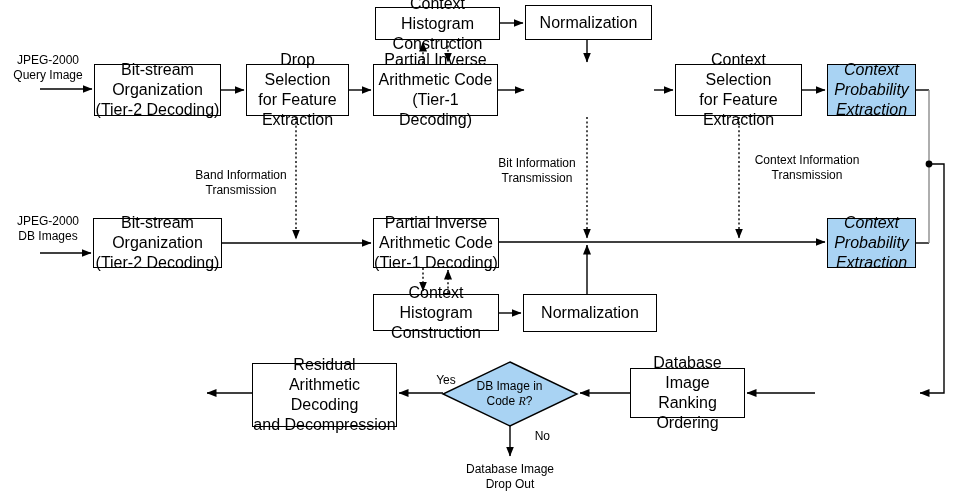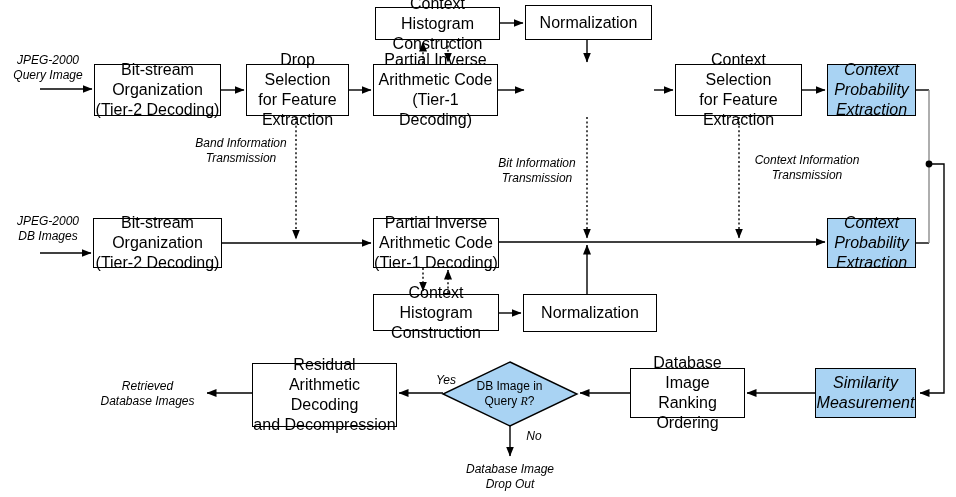--- a/index.html
+++ b/index.html
@@ -15,21 +15,21 @@
   .node{
     position:absolute; box-sizing:border-box;
     border:1.4px solid var(--node-border); background:var(--node-fill);
     display:flex; align-items:center; justify-content:center;
     text-align:center; white-space:pre-line;
     font-size:16px; line-height:1.25; z-index:1;
   }
   .node.hl{ background:var(--highlight-fill);font-style:italic; }
   .lbl{
     position:absolute; text-align:center; white-space:pre-line;
-    font-size:12px; line-height:1.25; z-index:3; background:transparent;font-style:italic;
+    font-size:12px; line-height:1.25; z-index:3; background:transparent;
   }
   #connector-layer{ position:absolute; left:0; top:0; z-index:2; pointer-events:none; }
   .c{ stroke:var(--connector); stroke-width:1.4; fill:none; }
   .d{ stroke-dasharray:2 2.4; }
   .m{ stroke:var(--merge-line); stroke-width:1.4; fill:none; }
   .diamond-shape{ fill:var(--highlight-fill); stroke:var(--node-border); stroke-width:1.4; }
   .junction{ fill:var(--connector); }
   #ah-path{ fill:var(--connector); }
   #decision-label{
     position:absolute; left:442px; top:362px; width:135px; height:64px;
@@ -70,48 +70,44 @@
 Arithmetic Code
 (Tier-1 Decoding)</div>
   <div class="node hl" style="left:827px;top:218px;width:89px;height:50px">Context
 Probability
 Extraction</div>
 
   <div class="node" style="left:373px;top:294px;width:126px;height:37px">Context Histogram
 Construction</div>
   <div class="node" style="left:523px;top:294px;width:134px;height:38px">Normalization</div>
 
-  <div class="node hl" style="left:815px;top:368px;width:101px;height:50px">Similarity
-Measurement</div>
   <div class="node" style="left:630px;top:368px;width:115px;height:50px">Database Image
 Ranking Ordering</div>
   <div class="node" style="left:252px;top:363px;width:145px;height:64px">Residual
 Arithmetic Decoding
 and Decompression</div>
 
   <div class="lbl" style="left:0;top:53px;width:96px">JPEG-2000
 Query Image</div>
   <div class="lbl" style="left:0;top:214px;width:96px">JPEG-2000
 DB Images</div>
-  <div class="lbl" style="left:182px;top:136px;width:118px">Band Information
+  <div class="lbl" style="left:182px;top:168px;width:118px">Band Information
 Transmission</div>
   <div class="lbl" style="left:478px;top:156px;width:118px">Bit Information
 Transmission</div>
   <div class="lbl" style="left:745px;top:153px;width:124px">Context Information
 Transmission</div>
   <div class="lbl" style="left:428px;top:373px;width:36px">Yes</div>
-  <div class="lbl" style="left:518px;top:429px;width:32px;text-align:center">No</div>
-  <div class="lbl" style="left:90px;top:379px;width:115px">Retrieved
-Database Images</div>
+  <div class="lbl" style="left:518px;top:429px;width:32px;text-align:right">No</div>
   <div class="lbl" style="left:445px;top:462px;width:130px">Database Image
 Drop Out</div>
 
   <div id="decision-label">
     <span>DB Image in</span>
-    <span><span>Query </span><span class="rank-var">R</span><span>?</span></span>
+    <span><span>Code </span><span class="rank-var">R</span><span>?</span></span>
   </div>
 
   <svg id="connector-layer" width="956" height="497" viewBox="0 0 956 497">
     <defs>
       <marker id="ah" markerWidth="10" markerHeight="8" refX="9.5" refY="4" orient="auto" markerUnits="userSpaceOnUse">
         <path id="ah-path" d="M0,0 L10,4 L0,8 z"></path>
       </marker>
     </defs>
 
     <polygon class="diamond-shape" points="510,362 577,394 510,426 443,394"></polygon>

